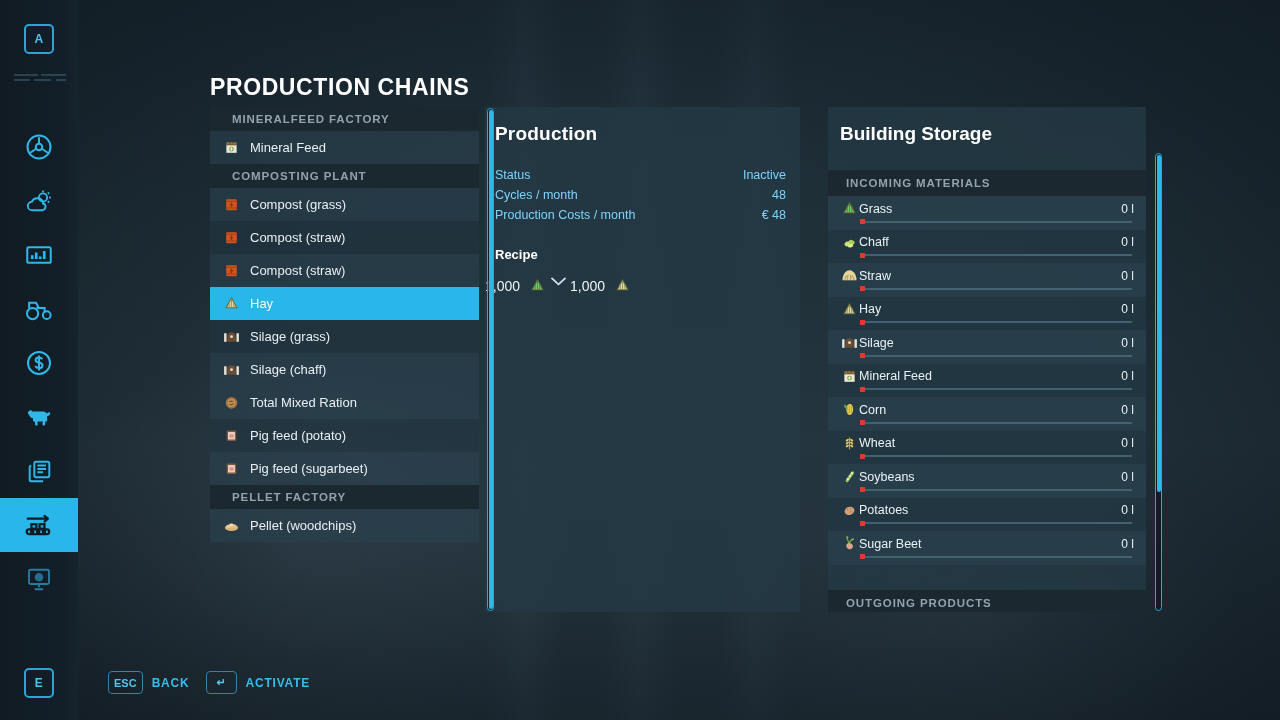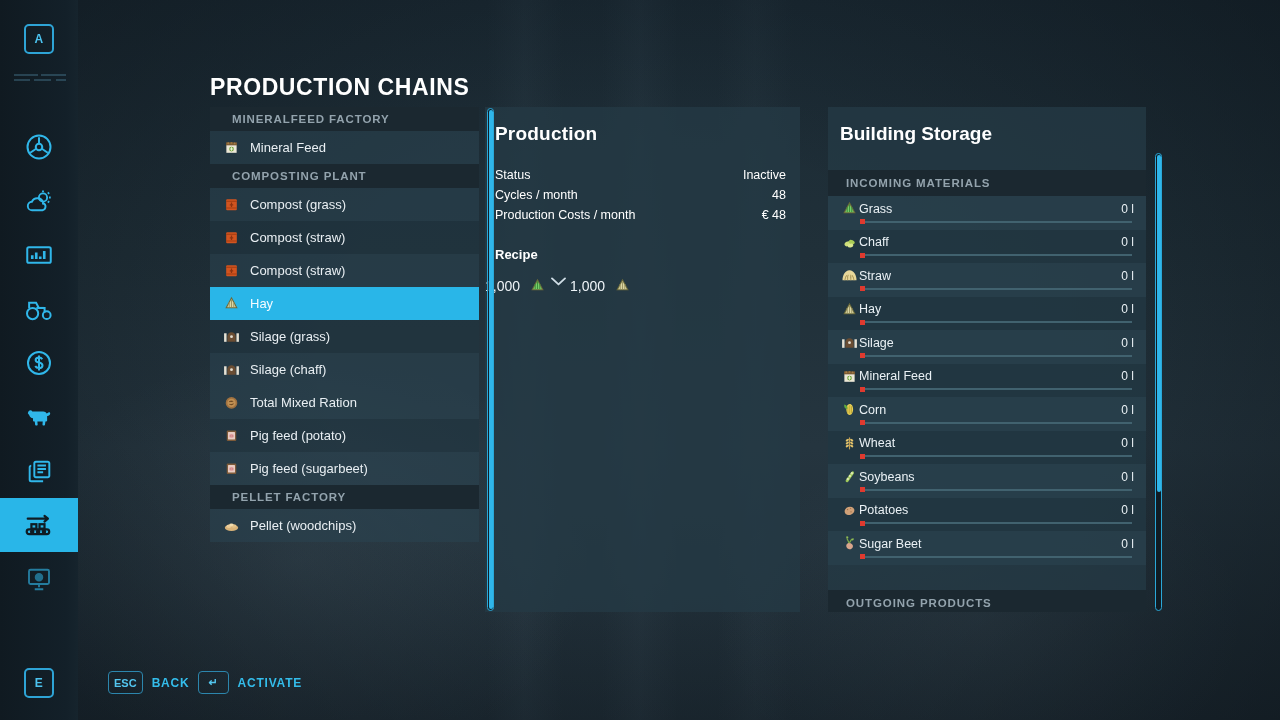--- a/index.html
+++ b/index.html
@@ -82,21 +82,21 @@
   .list-row.even { background:rgba(33,53,64,.62); }
   .list-row.sel  { background:#29b6e8; color:#f4fbff; }
   .ic{ width:19px;height:19px;flex:0 0 19px;position:relative;display:block; }
 
   
   #prod-panel{
     left:485px; top:107px; width:315px; height:505px;
     background:rgba(36,58,69,.80);
   }
   .p-title{ font-size:19px; font-weight:bold; color:#fff; padding:16px 0 0 10px; letter-spacing:.2px; }
-  .stat{ display:flex; justify-content:space-between; font-size:12.5px; color:#ffffff;
+  .stat{ display:flex; justify-content:space-between; font-size:12.5px; color:#7dd3fc;
          padding:0 14px 0 10px; height:20px; align-items:center;gap:28px; }
   .stats-wrap{ margin-top:20px; }
   .sec-h{ font-size:13px;font-weight:bold;color:#fff;padding:22px 0 0 10px; }
   .recipe{ margin-top:14px; display:flex; flex-direction:row; align-items:flex-start; gap:3px; }
   .r-line{ display:flex; align-items:center; gap:8px; font-size:14px; color:#eef4f8; }
   .chev{ color:#cfdde5; font-size:13px; line-height:10px; }
 
   
   #store-panel{
     left:828px; top:107px; width:318px; height:505px;
@@ -121,21 +121,21 @@
   
   .sbar{ position:absolute; width:7px; border:1.5px solid #2aa8d8; border-radius:4px;
          background:rgba(14,25,32,.8); z-index:7; }
   .sbar i{ position:absolute; left:0.5px; right:0.5px; background:#2fb6ea; border-radius:3px; }
   #sb-left { left:487px; top:108px; height:503px; }
   #sb-left i { top:1px; height:calc(100% - 2px); }
   #sb-right{ left:1155px; top:153px; height:458px; }
   #sb-right i{ top:1px; height:74%; }
 
   
-  #help{ position:absolute; left:108px; bottom:26px; display:flex; align-items:center; gap:8px; z-index:6; }
+  #help{ position:absolute; left:108px; bottom:26px; display:flex; align-items:center; gap:16px; z-index:6; }
   .help-item{ display:flex; align-items:center; gap:9px; }
   .help-key{
     min-width:31px;height:23px;padding:0 5px;border:1.5px solid #2c86ad;border-radius:4px;
     display:flex;align-items:center;justify-content:center;
     font-size:11px;font-weight:bold;color:#53c6ef;
   }
   .help-lbl{ font-size:12px;font-weight:bold;letter-spacing:.8px;color:#34bdeb; }
 </style>
 </head>
 <body>

